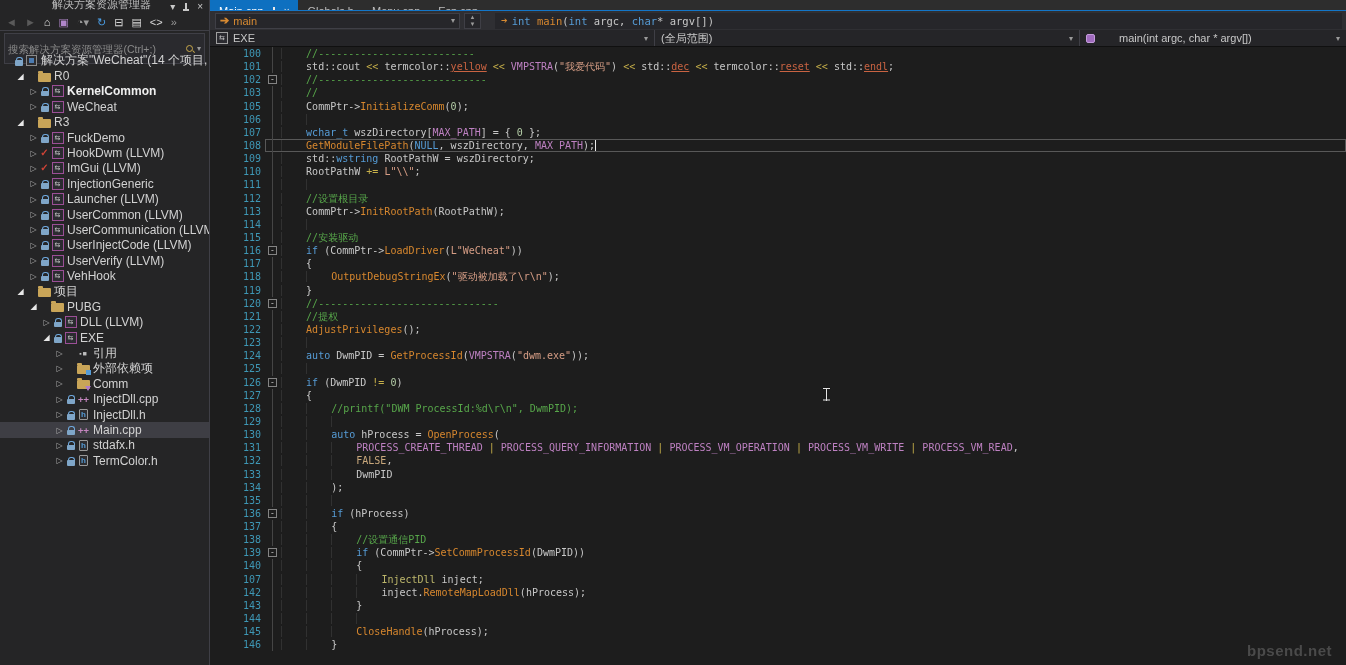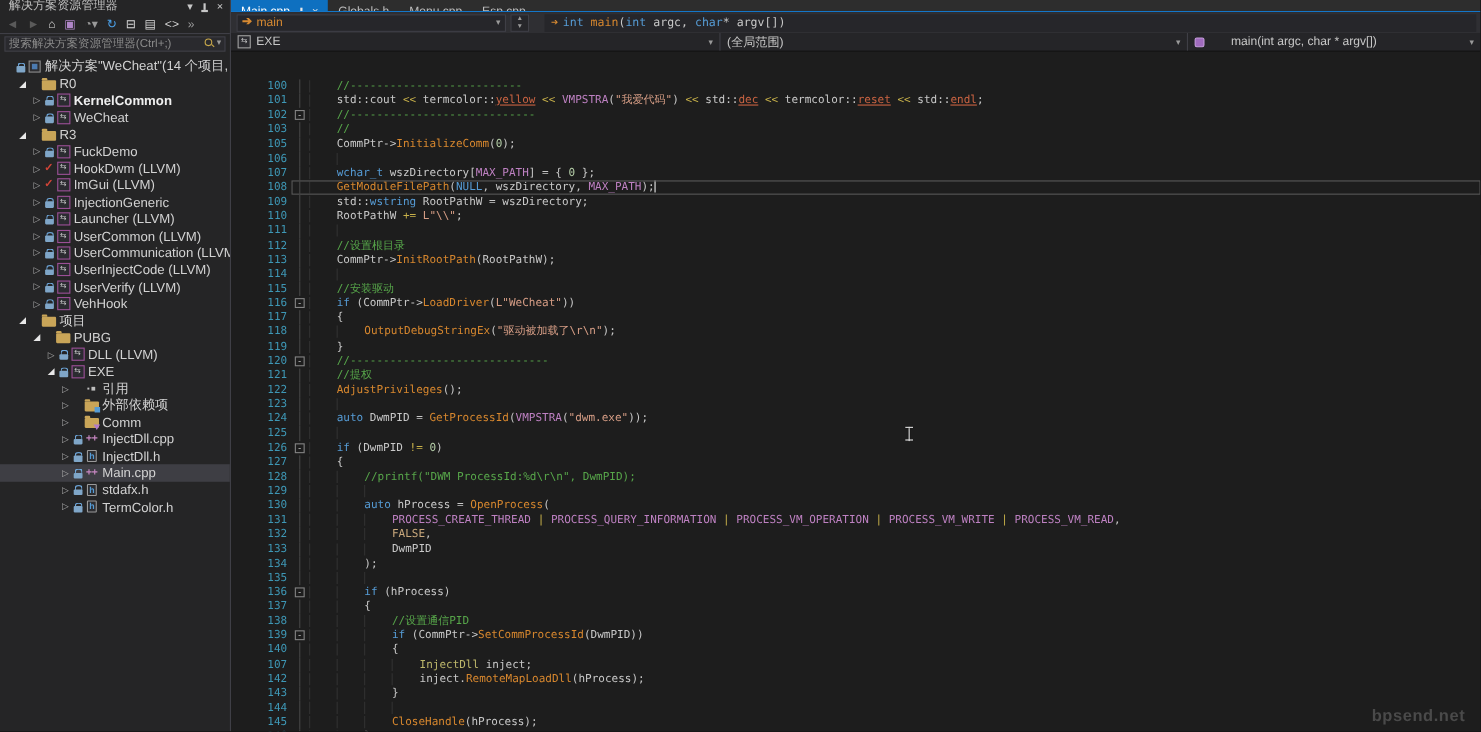--- a/index.html
+++ b/index.html
@@ -4,34 +4,34 @@
 <style>
   * { margin:0; padding:0; box-sizing:border-box; }
   html,body { background:#141414; }
   .screen { position:relative; width:1346px; height:665px; overflow:hidden;
             font-family:"Liberation Sans", sans-serif; background:#1D1D1D; }
 
   
   .sx { position:absolute; left:0; top:0; width:210px; height:665px;
         background:#252526; border-right:1px solid #3F3F46; color:#CCCCCC; }
   .sx-title { height:13px; display:flex; align-items:flex-end; padding:0 6px 1px 8px;
-              font-size:11px; color:#BEBEBE; overflow:hidden; }
+              font-size:11px; color:#BEBEBE; overflow:hidden;margin-left:44px; }
   .sx-title .sp { flex:1; }
   .sx-title .ti { color:#C8C8C8; font-size:10px; margin-left:7px; cursor:default; }
   .pin { display:inline-block; width:8px; height:9px; position:relative; }
   .pin::before { content:""; position:absolute; left:3px; top:0; width:2px; height:6px; background:#C8C8C8; }
   .pin::after  { content:""; position:absolute; left:1px; top:6px; width:6px; height:2px; background:#C8C8C8; }
   .sx-toolbar { height:18px; display:flex; align-items:center; gap:8px; padding:0 6px;
                 font-size:11px; border-bottom:1px solid #3F3F46; }
   .tbi { color:#9A9A9A; line-height:14px; }
   .tbi.lit { color:#D8D8D8; } .tbi.blue { color:#4BA0E8; } .tbi.purple { color:#B086C9; }
   .tbi.dim { color:#5A5A5A; }
   .sx-search { height:19px; padding:2px 4px; }
-  .sx-search-box { height:14px; background:#2A2A2E; border:1px solid #3F3F46;
-                   display:flex; align-items:flex-start; padding:0 3px; }
+  .sx-search-box { height:31px; background:#2A2A2E; border:1px solid #3F3F46;
+                   display:flex; align-items:center; padding:0 3px; }
   .sx-search-box input { flex:1; background:transparent; border:none; outline:none;
                          color:#C8C8C8; font-size:10.5px; font-family:"Liberation Sans",sans-serif; }
   .sx-search-box input::placeholder { color:#8A8A8A; }
   .mag { position:relative; width:10px; height:10px; margin-right:2px; }
   .mag::before { content:""; position:absolute; left:1px; top:1px; width:5px; height:5px;
                  border:1.4px solid #C8A84B; border-radius:50%; }
   .mag::after { content:""; position:absolute; left:7px; top:7px; width:3px; height:1.4px;
                 background:#C8A84B; transform:rotate(45deg); }
   .sx-caret { color:#9A9A9A; font-size:8px; }
 
@@ -91,21 +91,21 @@
 
   .navbar { height:17px; background:#252528; border-bottom:1px solid #101010; display:flex; font-size:11px; color:#C8C8C8; }
   .nav-seg { display:flex; align-items:center; gap:5px; padding:0 6px; border-right:1px solid #3F3F46; }
   .nav-seg .car { margin-left:auto; color:#9A9A9A; font-size:8px; }
   .seg1 { width:445px; } .seg2 { width:425px; } .seg3 { flex:1; border-right:none;gap:24px; }
   .ico-proj.gray { border-color:#A0A0A0; }
   .ico-method { width:9px; height:9px; background:#A06BBE; border-radius:2px; border:1px solid #C39BDA; }
 
   
   .codewrap { position:absolute; top:47px; left:0; right:0; bottom:0; overflow:hidden;
-              font-family:"DejaVu Sans Mono", monospace; font-size:10px;margin-top:25px; }
+              font-family:"DejaVu Sans Mono", monospace; font-size:10px; }
   .cline { display:flex; height:13.15px; line-height:13.15px; }
   .bpmargin { width:33px; flex:0 0 33px; }
   .lnum { width:22px; flex:0 0 22px; color:#3E97B5; text-align:left; }
   .lbody { flex:1; display:flex; position:relative; }
   .lbody.cur { outline:1px solid #585858; outline-offset:-1px; }
   .fold { width:16px; flex:0 0 16px; position:relative; }
   .fold .fline { position:absolute; left:7px; top:0; bottom:0; width:1px; background:#454545; }
   .fold .fbox { position:absolute; left:3px; top:2px; width:9px; height:9px; background:#1D1D1D;
                 border:1px solid #848484; color:#C8C8C8; font-size:8px; line-height:7px; text-align:center; }
   .ctext { white-space:pre; }

